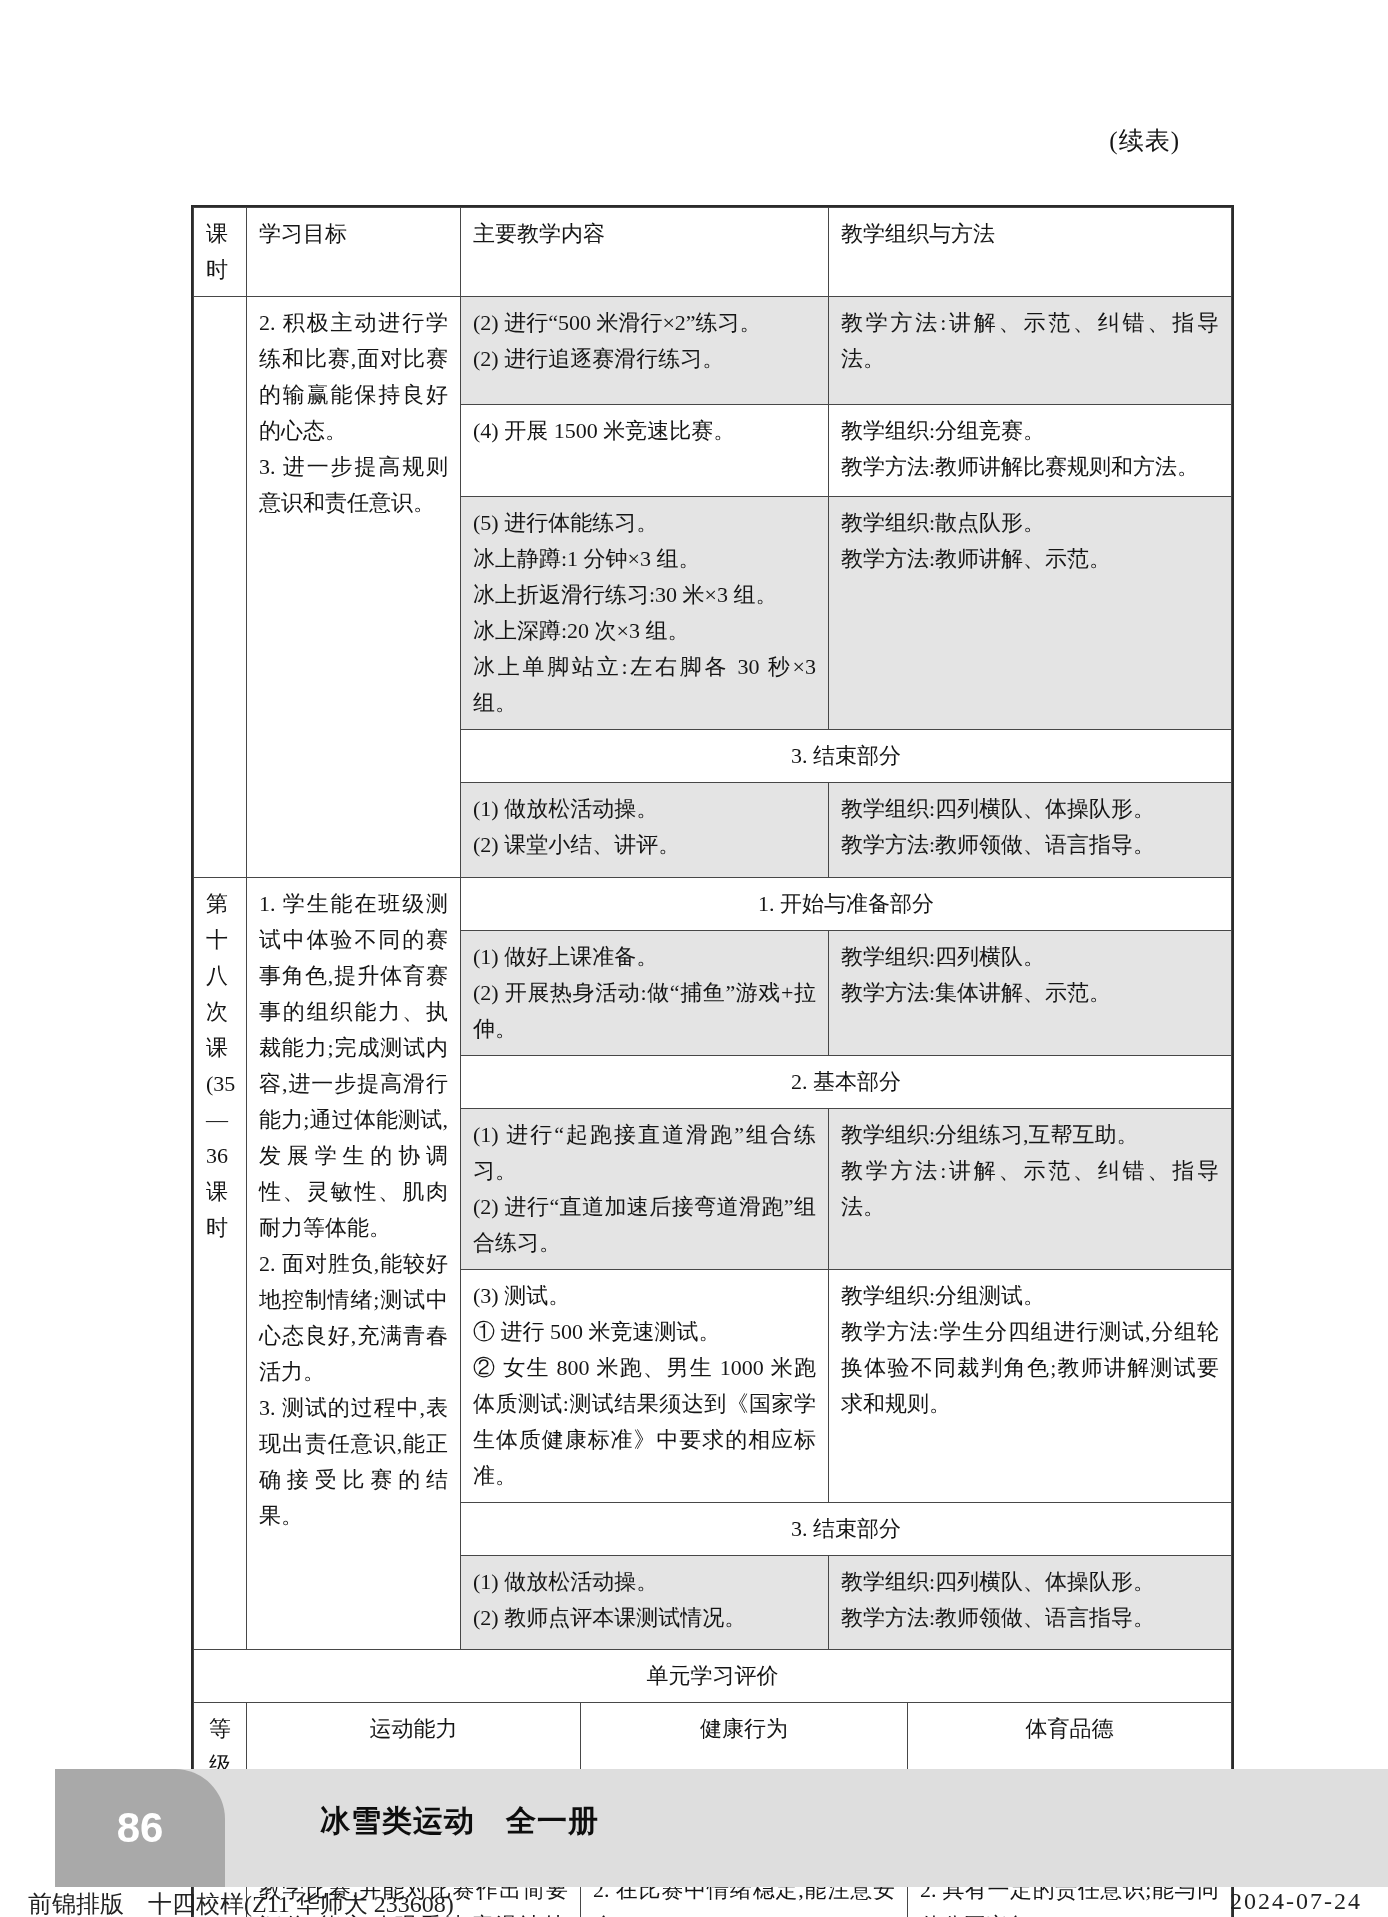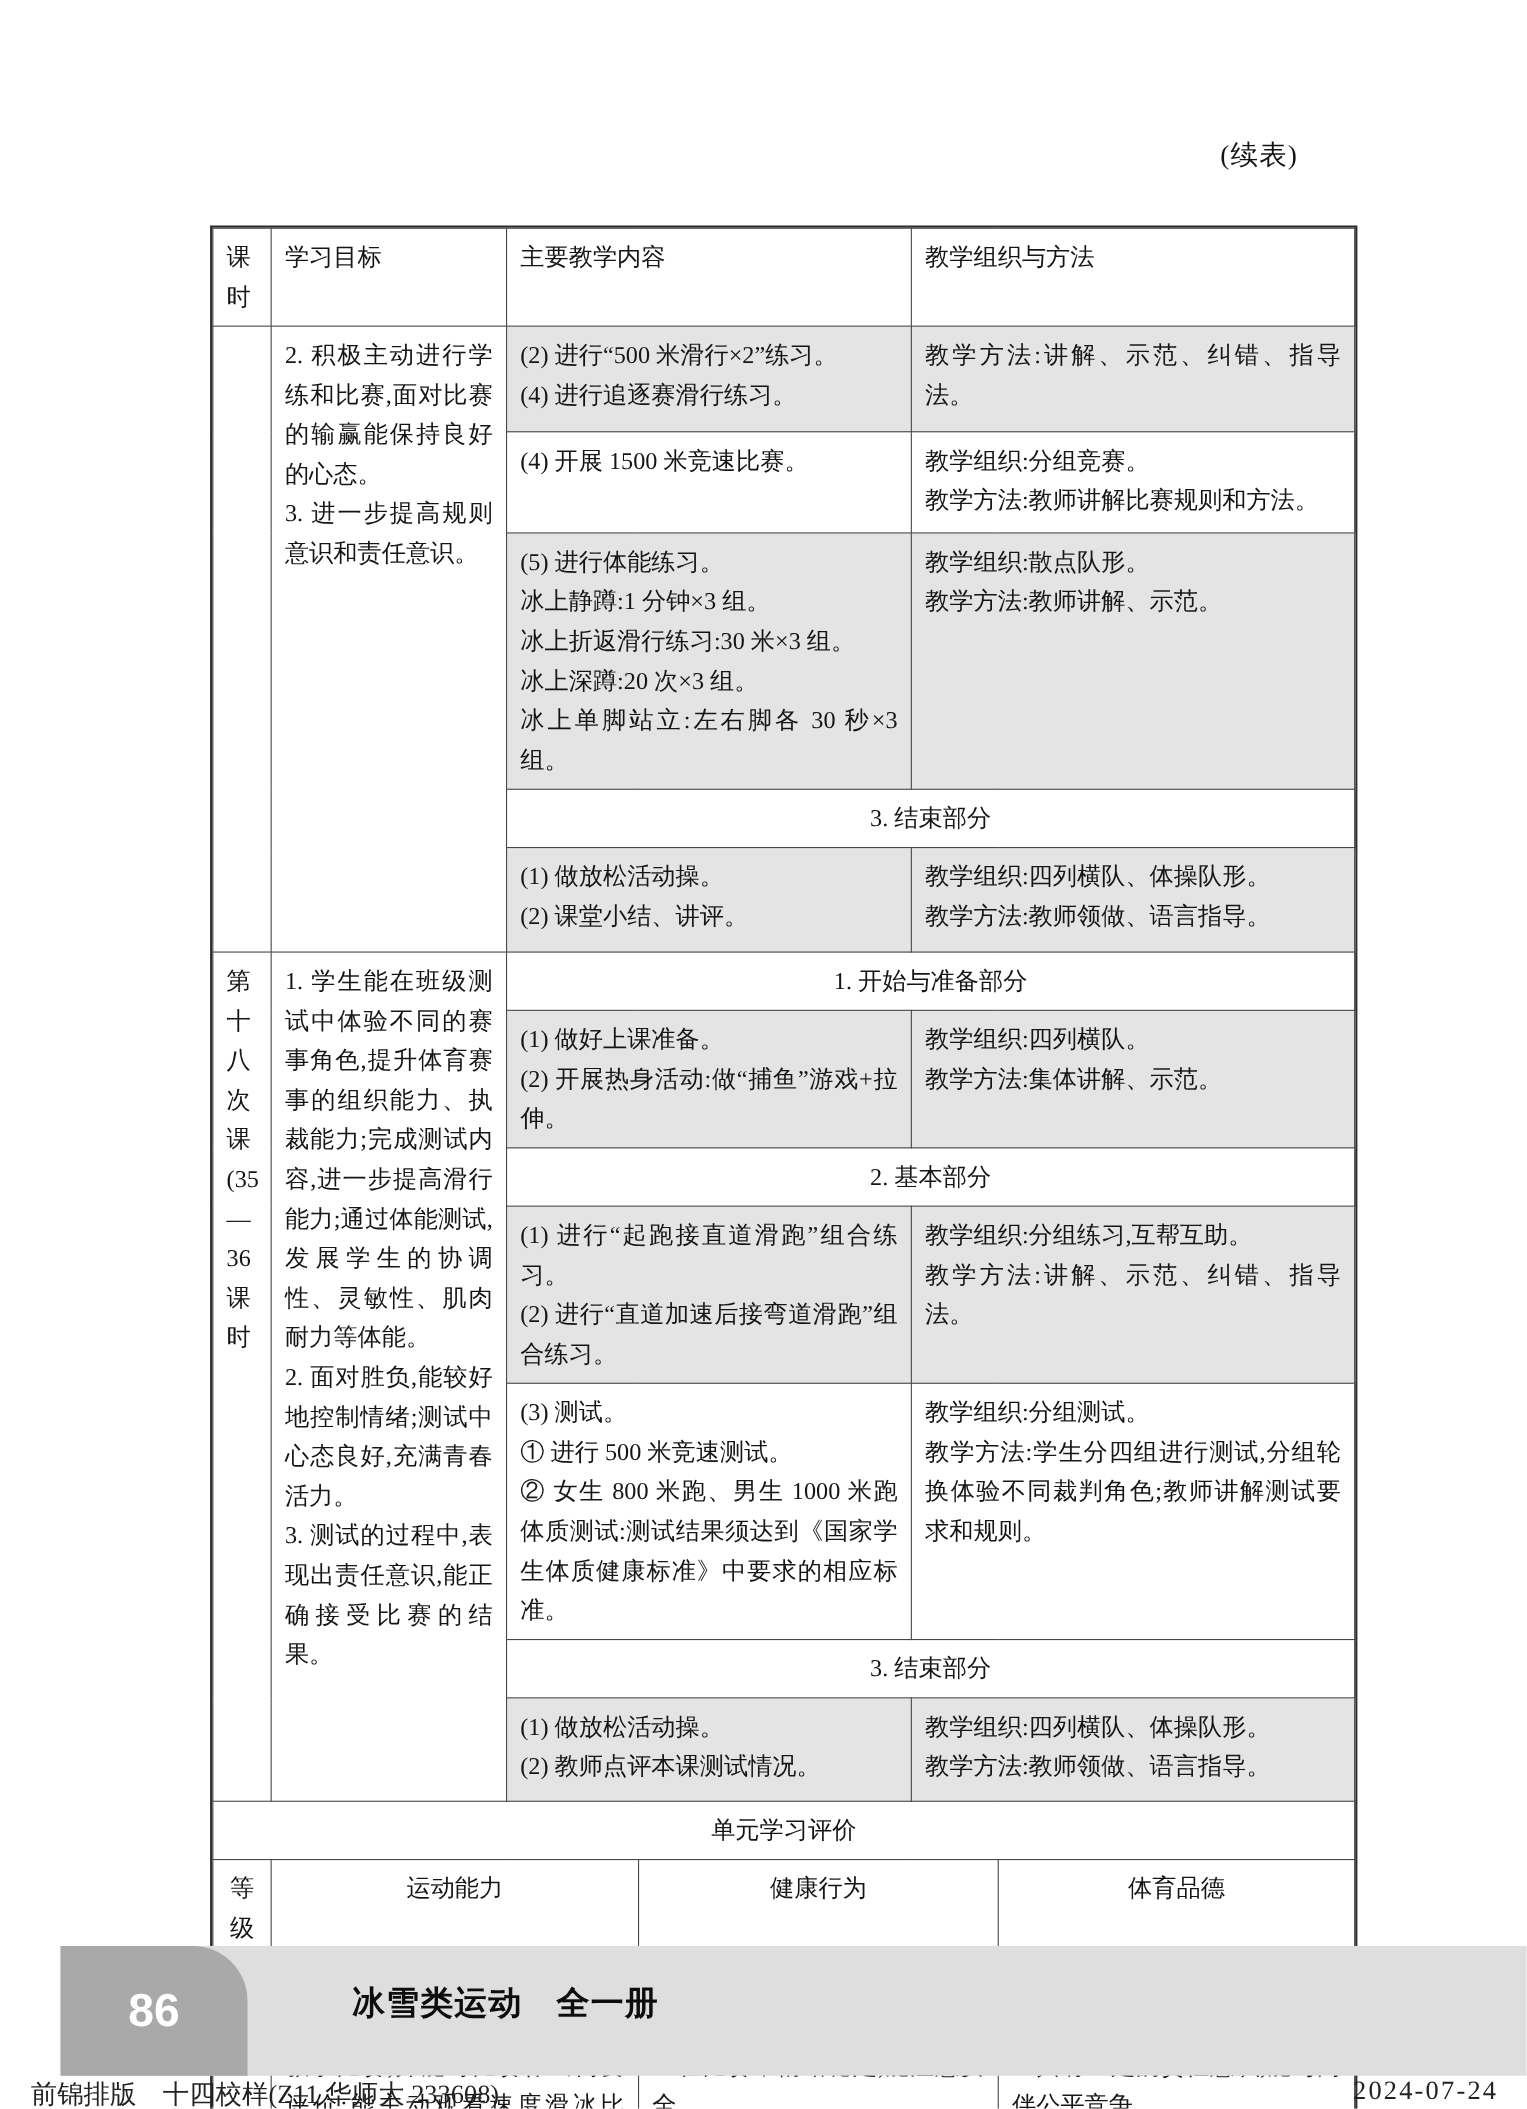--- a/index.html
+++ b/index.html
@@ -24,21 +24,21 @@
   td.objectives { text-align:justify; padding:8px 10px; }
   td.content { text-align:justify; }
   td.methods { text-align:justify; }
   td.shaded { background:#e4e4e4; }
   td.eval-title { text-align:center; vertical-align:middle; padding:2px; }
   td.eval-head { text-align:center; vertical-align:middle; padding:2px; font-size:23px; }
   td.grade { text-align:center; vertical-align:middle; padding:4px 2px; }
   td.eval-text { vertical-align:middle; text-align:justify; }
 
   tr.h44{height:44px} tr.h45{height:45px} tr.h48{height:48px}
-  tr.h92{height:92px} tr.h94{height:94px} tr.h95{height:95px} tr.h96{height:96px}
+  tr.h92{height:92px} tr.h94{height:94px} tr.h95{height:95px} tr.h96{height:108px}
   tr.h125{height:125px} tr.h137{height:137px} tr.h182{height:182px}
   tr.h188{height:188px} tr.h225{height:225px}
 
   .footer-band { position:absolute; left:55px; right:0; top:1769px; height:118px; background:#dedede; }
   .page-tab {
     position:absolute; left:0; top:0; width:170px; height:118px; background:#a9a9a9;
     border-top-right-radius:50px; display:flex; align-items:center; justify-content:center;
   }
   .page-num { color:#ffffff; font-family:"Liberation Sans","DejaVu Sans",sans-serif; font-weight:bold; font-size:42px; }
   .book-title {
@@ -75,21 +75,21 @@
       </tr>
 
       <tr class="h96">
         <td class="period" rowspan="5"></td>
         <td class="objectives" rowspan="5">
           <p>2. 积极主动进行学练和比赛,面对比赛的输赢能保持良好的心态。</p>
           <p>3. 进一步提高规则意识和责任意识。</p>
         </td>
         <td class="content shaded" colspan="2">
           <p>(2) 进行“500 米滑行×2”练习。</p>
-          <p>(4) 进行追逐赛滑行练习。</p>
+          <p>(2) 进行追逐赛滑行练习。</p>
         </td>
         <td class="methods shaded" colspan="2">
           <p>教学方法:讲解、示范、纠错、指导法。</p>
         </td>
       </tr>
       <tr class="h92">
         <td class="content" colspan="2">
           <p>(4) 开展 1500 米竞速比赛。</p>
         </td>
         <td class="methods" colspan="2">

